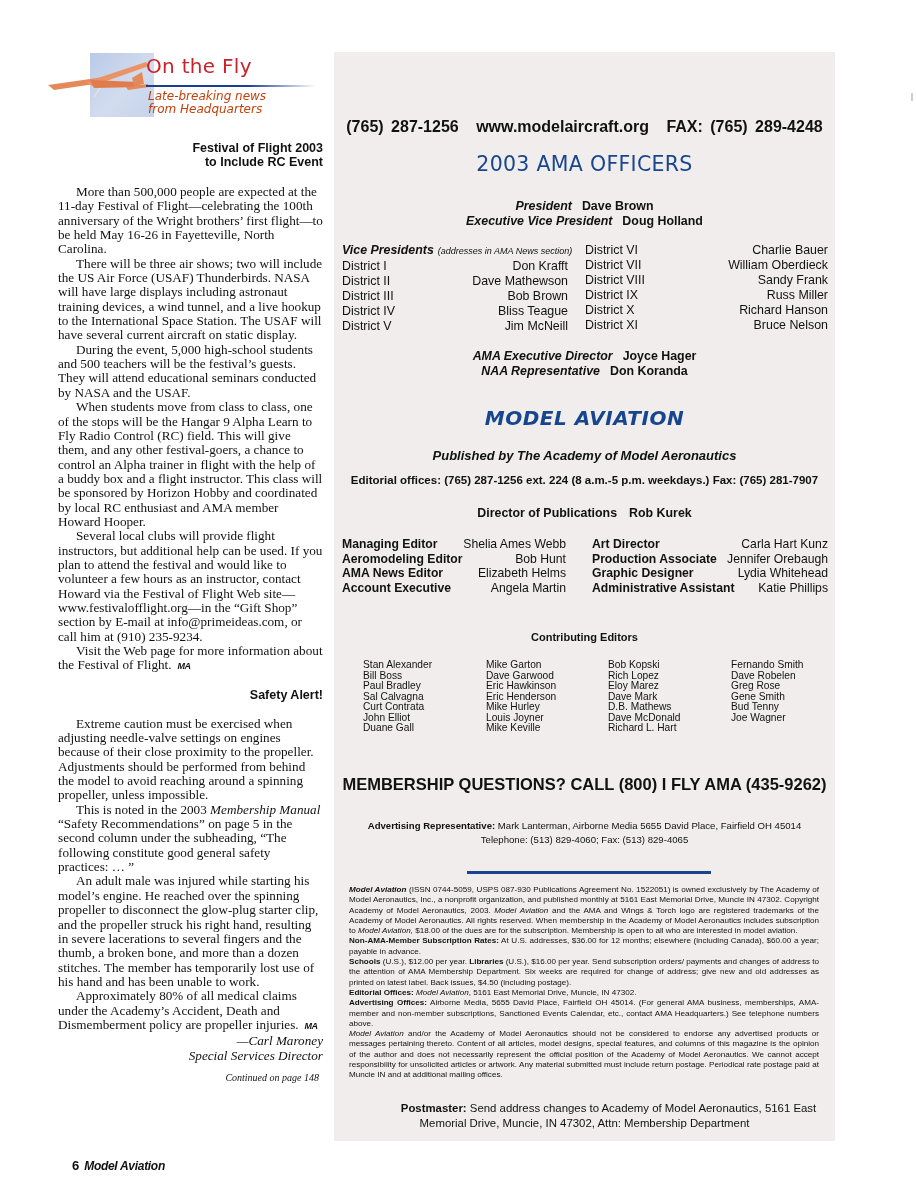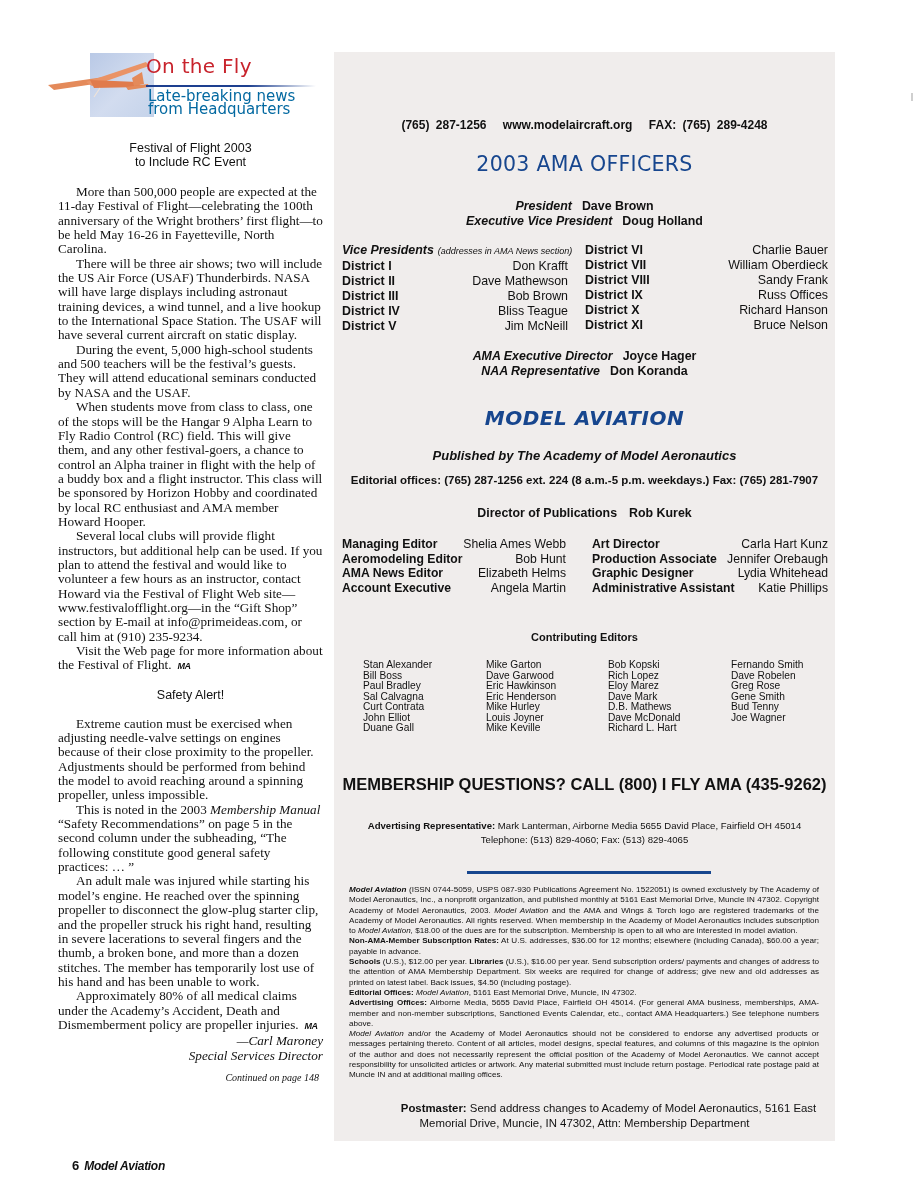--- a/index.html
+++ b/index.html
@@ -9,24 +9,24 @@
     .left-col { position: absolute; left: 58px; top: 50px; width: 265px; }
     .logo { position: relative; height: 75px; }
     .logo-photo { position: absolute; left: 32px; top: 3px; width: 64px; height: 64px;
       background: linear-gradient(135deg, #b9c9e6 0%, #d2dcef 55%, #c5d3ea 100%); }
     .logo-plane { position: absolute; left: -12px; top: 10px; width: 115px; height: 40px; }
     .logo-title { position: absolute; left: 88px; top: 4px; font-family: "DejaVu Sans", sans-serif;
       font-size: 20px; color: #c8232c; letter-spacing: 0.3px; }
     .logo-rule { position: absolute; left: 88px; top: 35px; width: 170px; height: 2px;
       background: linear-gradient(90deg, #1d3f8f 0%, #1d3f8f 60%, rgba(29,63,143,0) 100%); }
     .logo-sub { position: absolute; left: 90px; top: 40px; font-family: "DejaVu Sans", sans-serif;
-      font-size: 15px; line-height: 13px; color: #0369a1; }
-
-    .section-head { font-family: "Liberation Sans", sans-serif; font-weight: normal; font-size: 12.5px;
-      text-align: center; line-height: 14px; margin: 0; }
+      font-size: 12px; line-height: 13px; color: #c2410c; font-style: italic; }
+
+    .section-head { font-family: "Liberation Sans", sans-serif; font-weight: bold; font-size: 12.5px;
+      text-align: right; line-height: 14px; margin: 0; }
     .article { font-family: "Liberation Serif", serif; font-size: 13.2px; line-height: 14.35px;
       text-align: left; }
     .article p { margin: 0; text-indent: 18px; }
     .ma { font-family: "Liberation Sans", sans-serif; font-style: italic; font-weight: bold;
       font-size: 9px; letter-spacing: -0.5px; margin-left: 6px; }
     .sig { font-family: "Liberation Serif", serif; font-style: italic; font-size: 13.2px;
       line-height: 15px; text-align: right; }
     .continued { font-family: "Liberation Serif", serif; font-style: italic; font-size: 10px;
       text-align: right; margin-top: 9px; padding-right: 4px; }
 
@@ -34,35 +34,35 @@
       font-weight: bold; font-size: 13px; }
     .folio .pub { font-style: italic; font-size: 12px; margin-left: 5px; letter-spacing: -0.3px; }
 
     
     .panel { position: absolute; left: 334px; top: 52px; width: 501px; height: 1089px;
       background: #f0edec; }
     .cond { font-family: "Liberation Sans", sans-serif; transform-origin: center; }
     .center { text-align: center; }
     .abs { position: absolute; left: 0; right: 0; }
 
-    .contact-line { top: 66px; font-size: 12px; font-weight: bold; word-spacing: 3px; }
+    .contact-line { top: 66px; font-size: 16px; font-weight: bold; word-spacing: 3px; }
     .contact-line span { margin: 0 5px; }
     .officers-title { top: 100px; font-family: "DejaVu Sans", sans-serif; font-size: 20.5px;
       color: #17468e; letter-spacing: 0.3px; }
     .officer-line { font-size: 12.4px; font-weight: bold; }
     .officer-line .role { font-style: italic; margin-right: 10px; }
     .pres { top: 147px; }
     .evp { top: 162px; }
 
     .vp-grid { position: absolute; left: 8px; top: 191px; width: 486px; font-size: 12.4px; line-height: 15.1px; }
     .vp-col { position: absolute; top: 0; }
     .vp-col.c1 { left: 0; width: 226px; }
     .vp-col.c2 { left: 243px; width: 243px; }
     .vp-row { display: flex; justify-content: space-between; white-space: nowrap; }
-    .vp-row .d { font-weight: bold; }
+    .vp-row .d { font-weight: normal; }
     .vp-head { font-style: italic; font-weight: bold; }
     .vp-head small { font-style: italic; font-weight: normal; font-size: 9px; margin-left: 4px; }
 
     .exec { top: 297px; }
     .naa { top: 312px; }
 
     .ma-title { top: 354px; font-family: "DejaVu Sans", sans-serif; font-style: italic; font-weight: bold;
       font-size: 20px; color: #17468e; letter-spacing: 0.5px; }
     .published { top: 396px; font-size: 13px; font-weight: bold; font-style: italic; }
     .editorial { top: 422px; font-size: 11.5px; font-weight: bold; }
@@ -208,21 +208,21 @@
       <div class="vp-row">
           <span class="d">District VII</span>
           <span>William Oberdieck</span>
         </div>
       <div class="vp-row">
           <span class="d">District VIII</span>
           <span>Sandy Frank</span>
         </div>
       <div class="vp-row">
           <span class="d">District IX</span>
-          <span>Russ Offices</span>
+          <span>Russ Miller</span>
         </div>
       <div class="vp-row">
           <span class="d">District X</span>
           <span>Richard Hanson</span>
         </div>
       <div class="vp-row">
           <span class="d">District XI</span>
           <span>Bruce Nelson</span>
         </div>
     </div>

